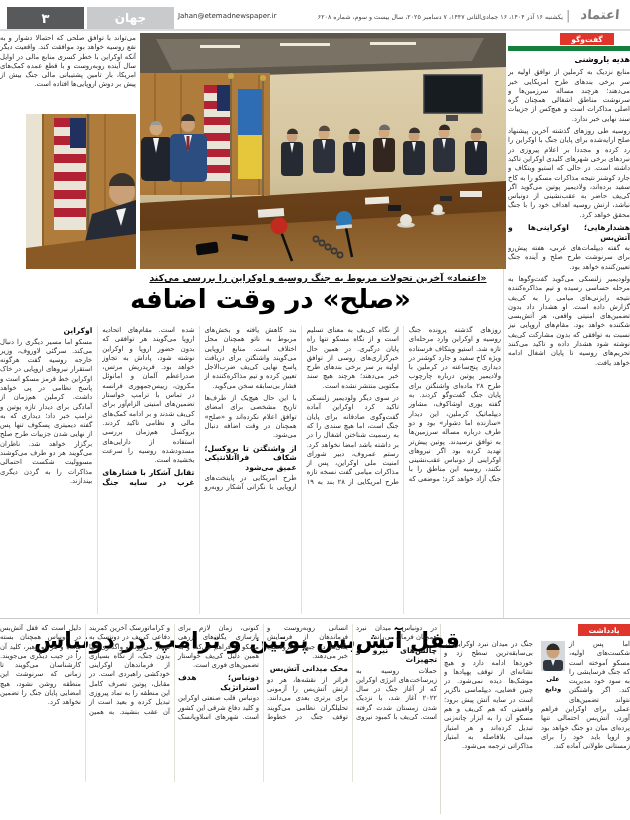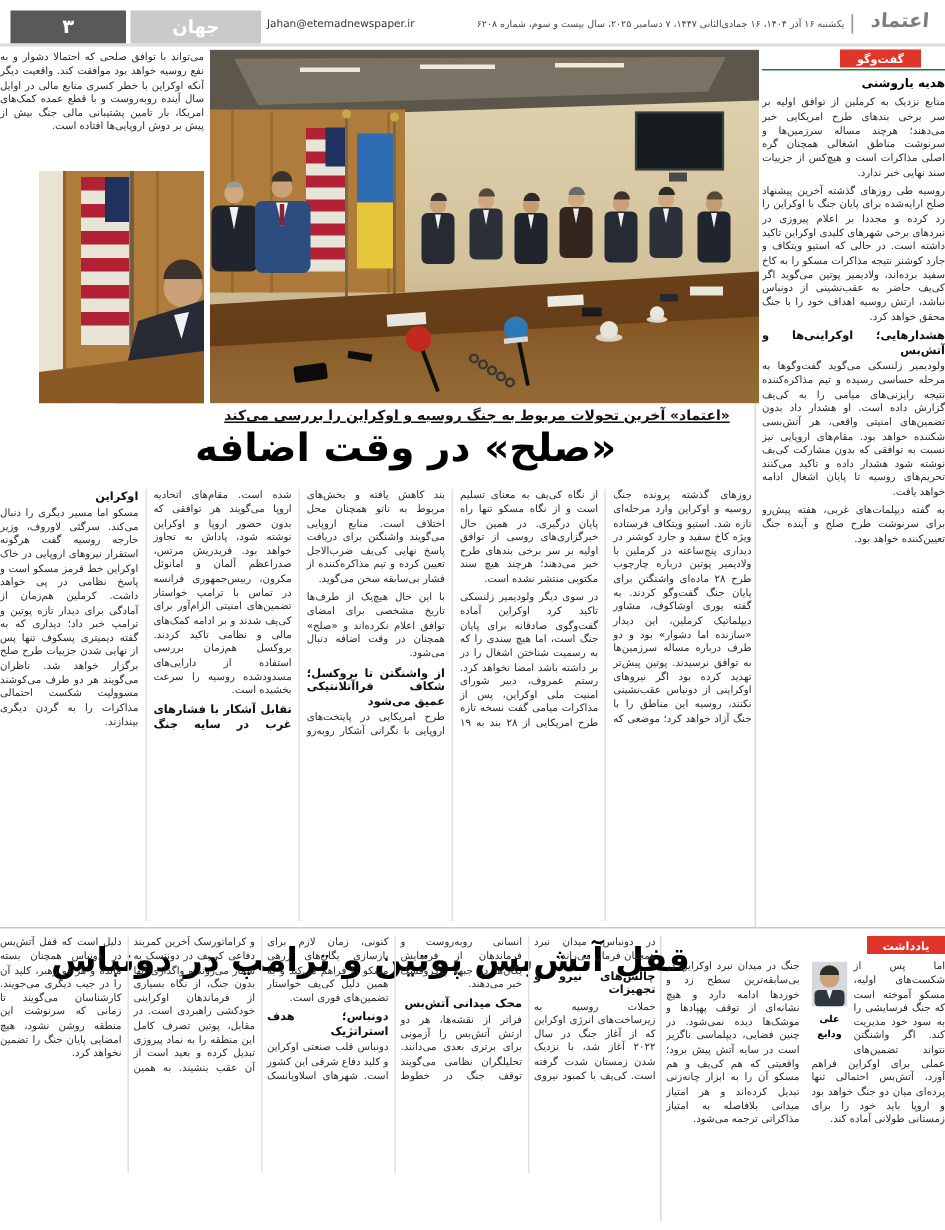--- a/index.html
+++ b/index.html
@@ -24,21 +24,21 @@
     display:flex; align-items:center; justify-content:center; }
   #badge-interview { left:560px; top:33px; width:54px; height:12px; }
   #badge-note { left:578px; top:624px; width:52px; height:12px; }
 
   
   .body-txt { font-size:6.8px; line-height:9.3px; text-align:justify; color:#2a2a2a; }
   .body-txt p { margin-bottom:3px; }
   .sub-h { font-size:7.6px; font-weight:bold; color:#111; margin:3px 0 2px; line-height:9.5px; }
 
   
-  #right-col { left:508px; top:46px; width:122px; height:572px; border-top:1px solid #15803d;
+  #right-col { left:508px; top:46px; width:122px; height:572px; border-top:5px solid #15803d;
     padding-top:4px; overflow:hidden; }
   #right-col .byline { font-size:8px; font-weight:bold; margin-bottom:4px; color:#000; }
   #vrule-right { left:503px; top:46px; width:1px; height:572px; background:#ddd8d2; }
 
   
   #lead-block { left:0; top:34px; width:136px; height:78px; overflow:hidden; }
 
   
   #photo-main { left:140px; top:33px; width:366px; height:236px; overflow:hidden; }
   #photo-ext  { left:26px; top:114px; width:110px; height:155px; overflow:hidden; }
@@ -79,22 +79,22 @@
 <div class="abs" id="header-rule"></div>
 
 <div class="abs badge" id="badge-interview">گفت‌وگو</div>
 
 <div class="abs" id="vrule-right"></div>
 <div class="abs body-txt" id="right-col">
   <div class="byline">هدیه یاروشنی</div>
   <p>منابع نزدیک به کرملین از توافق اولیه بر سر برخی بندهای طرح امریکایی خبر می‌دهند؛ هرچند مساله سرزمین‌ها و سرنوشت مناطق اشغالی همچنان گره اصلی مذاکرات است و هیچ‌کس از جزییات سند نهایی خبر ندارد.</p>
   <p>روسیه طی روزهای گذشته آخرین پیشنهاد صلح ارایه‌شده برای پایان جنگ با اوکراین را رد کرده و مجددا بر اعلام پیروزی در نبردهای برخی شهرهای کلیدی اوکراین تاکید داشته است. در حالی که استیو ویتکاف و جارد کوشنر نتیجه مذاکرات مسکو را به کاخ سفید برده‌اند، ولادیمیر پوتین می‌گوید اگر کی‌یف حاضر به عقب‌نشینی از دونباس نباشد، ارتش روسیه اهداف خود را با جنگ محقق خواهد کرد.</p>
   <div class="sub-h">هشدارهایی؛ اوکراینی‌ها و آتش‌بس</div>
+  <p>به گفته دیپلمات‌های غربی، هفته پیش‌رو برای سرنوشت طرح صلح و آینده جنگ تعیین‌کننده خواهد بود.</p>
   <p>ولودیمیر زلنسکی می‌گوید گفت‌وگوها به مرحله حساسی رسیده و تیم مذاکره‌کننده نتیجه رایزنی‌های میامی را به کی‌یف گزارش داده است. او هشدار داد بدون تضمین‌های امنیتی واقعی، هر آتش‌بسی شکننده خواهد بود. مقام‌های اروپایی نیز نسبت به توافقی که بدون مشارکت کی‌یف نوشته شود هشدار داده و تاکید می‌کنند تحریم‌های روسیه تا پایان اشغال ادامه خواهد یافت.</p>
-  <p>به گفته دیپلمات‌های غربی، هفته پیش‌رو برای سرنوشت طرح صلح و آینده جنگ تعیین‌کننده خواهد بود.</p>
 </div>
 
 <div class="abs body-txt" id="lead-block">
   <p>می‌تواند با توافق صلحی که احتمالا دشوار و به نفع روسیه خواهد بود موافقت کند. واقعیت دیگر آنکه اوکراین با خطر کسری منابع مالی در اوایل سال آینده روبه‌روست و با قطع عمده کمک‌های امریکا، بار تامین پشتیبانی مالی جنگ بیش از پیش بر دوش اروپایی‌ها افتاده است.</p>
 </div>
 
 <div class="abs" id="photo-main">
 <svg width="366" height="236" viewBox="0 0 366 236">
   <defs>
     <linearGradient id="wallg" x1="0" y1="0" x2="0" y2="1">

